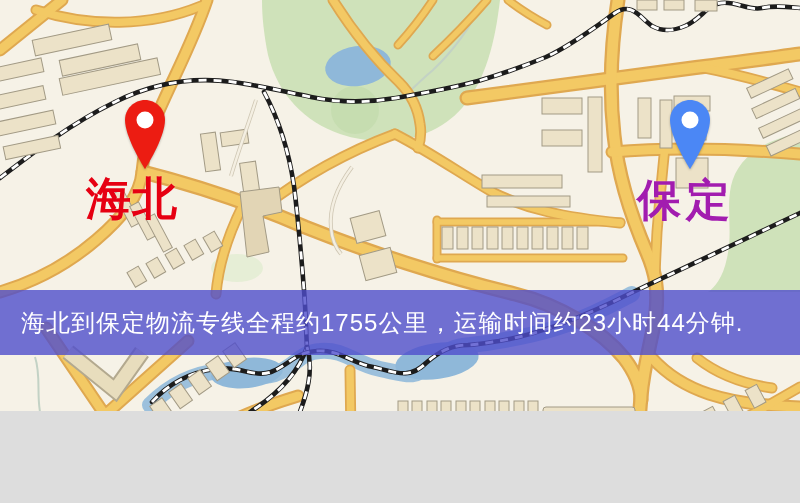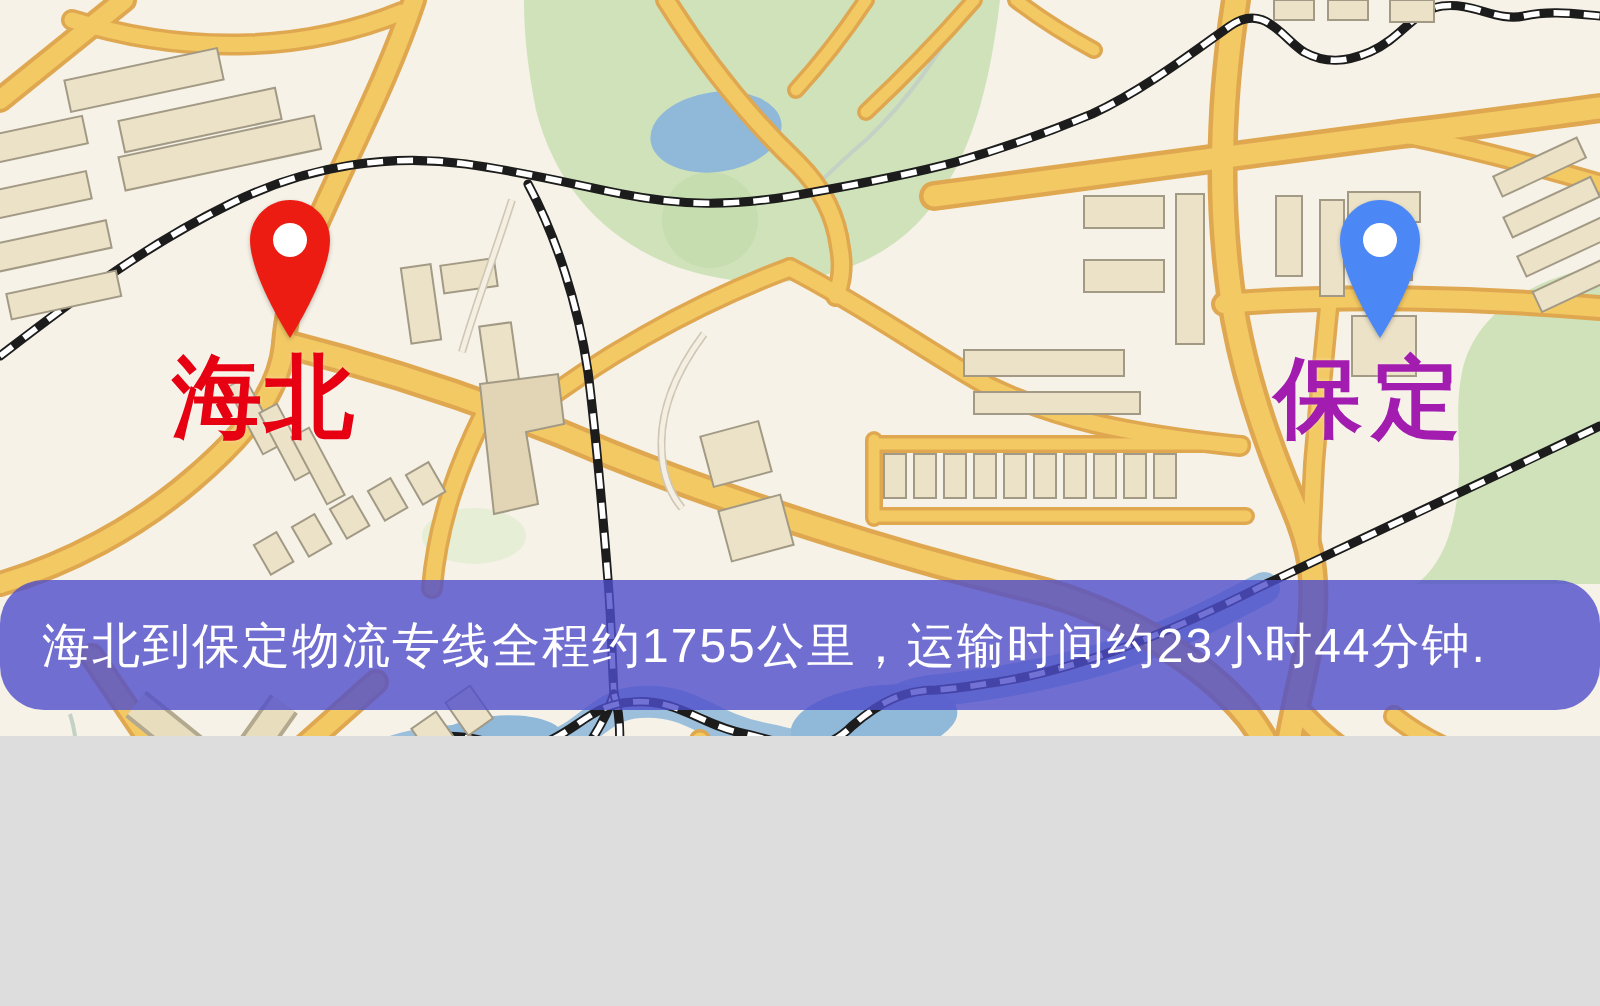--- a/index.html
+++ b/index.html
@@ -1,27 +1,27 @@
 <!DOCTYPE html>
 <html><head>
 <meta charset="utf-8">
 <style>
   html,body{margin:0;padding:0;background:#dddddd;}
-  #stage{position:relative;width:800px;height:368px;overflow:hidden;
+  #stage{position:relative;width:800px;height:411px;overflow:hidden;
          font-family:"Liberation Sans","DejaVu Sans",sans-serif;background:#f6f2e7;text-align:center;}
   #map-svg{position:absolute;left:0;top:0;width:800px;height:503px;display:block;}
   .city-label{position:absolute;font-weight:700;line-height:1;white-space:nowrap;
               text-shadow:0 0 2px rgba(255,255,255,.35);}
   #origin-label{left:86px;top:176px;font-size:45px;color:#e60012;letter-spacing:1px;}
   #dest-label{left:637px;top:178px;font-size:44px;color:#a21caf;letter-spacing:5px;}
   .pin{position:absolute;filter:drop-shadow(0 1px 1px rgba(0,0,0,.25));}
   #origin-pin{left:121px;top:98px;}
   #dest-pin{left:666px;top:98px;}
   #route-banner{position:absolute;left:0;top:290px;width:800px;height:65px;
-                background:rgba(79,78,204,0.80);display:flex;align-items:center;border-radius:22px;}
+                background:rgba(79,78,204,0.80);display:flex;align-items:center;}
   #route-banner span{padding-left:21px;font-size:24px;letter-spacing:1px;color:#ffffff;}
   .rw{fill:none;stroke:#1c1c1c;stroke-width:4.6;stroke-linecap:round;}
   .rwd{fill:none;stroke:#ffffff;stroke-width:2.8;stroke-dasharray:8 7;stroke-linecap:butt;}
   .rc{fill:none;stroke:#dfa850;stroke-linecap:round;stroke-linejoin:round;}
   .rf{fill:none;stroke:#f3c964;stroke-linecap:round;stroke-linejoin:round;}
   .b{fill:#ece2c8;stroke:#a29a85;stroke-width:1;}
   .bd{fill:#e2d5b5;stroke:#a29a85;stroke-width:1;}
   .wtr{fill:#8fb8d9;}
   .grn{fill:#cfe2ba;}
   .stream{fill:none;stroke:#c3d2c5;stroke-width:2;}

